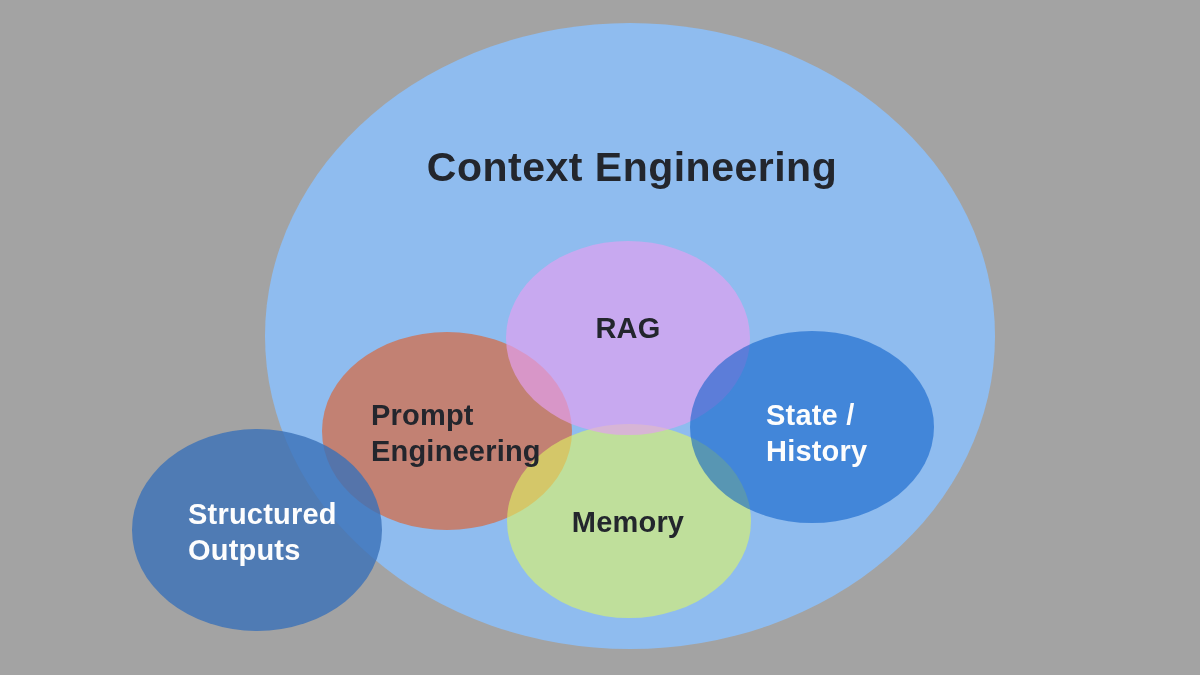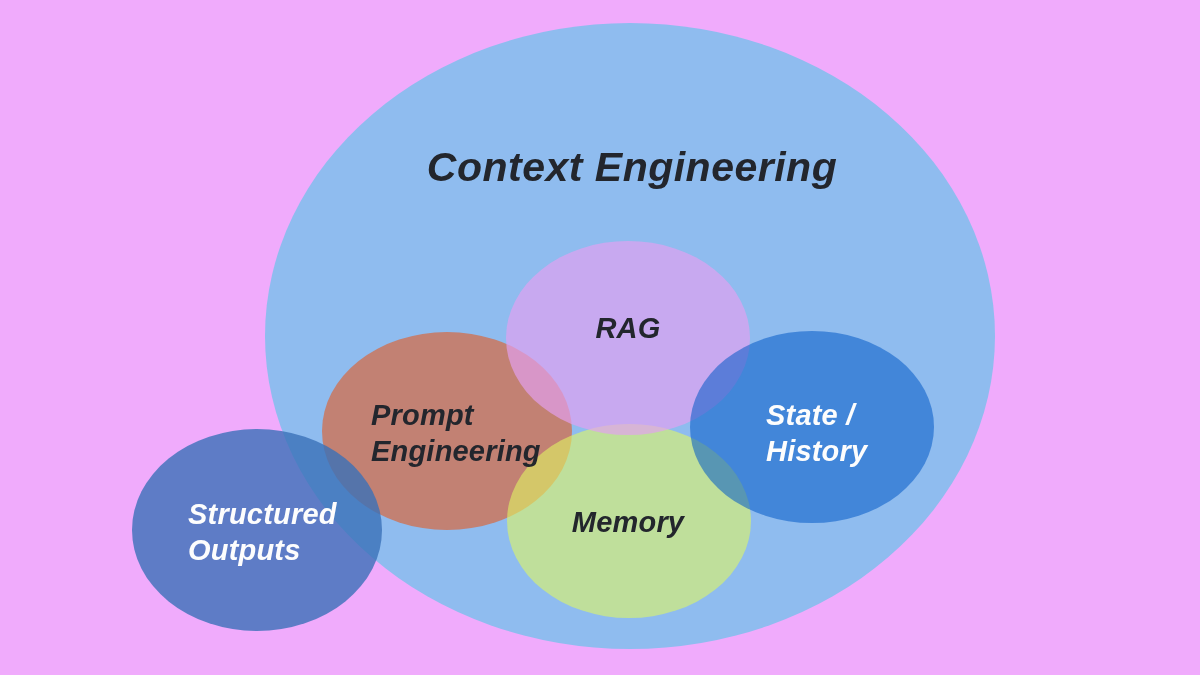--- a/index.html
+++ b/index.html
@@ -7,22 +7,21 @@
     padding: 0;
     width: 1200px;
     height: 675px;
     overflow: hidden;
     background: #FFFFFF;
   }
   .canvas {
     position: relative;
     width: 1200px;
     height: 675px;
-    background: #f0abfc;
-    font-style: italic;
+    background: #a3a3a3;
   }
   svg {
     display: block;
     width: 1200px;
     height: 675px;
   }
   .diagram-title {
     font-family: "Liberation Sans", "DejaVu Sans", sans-serif;
     font-size: 41px;
     font-weight: 700;

